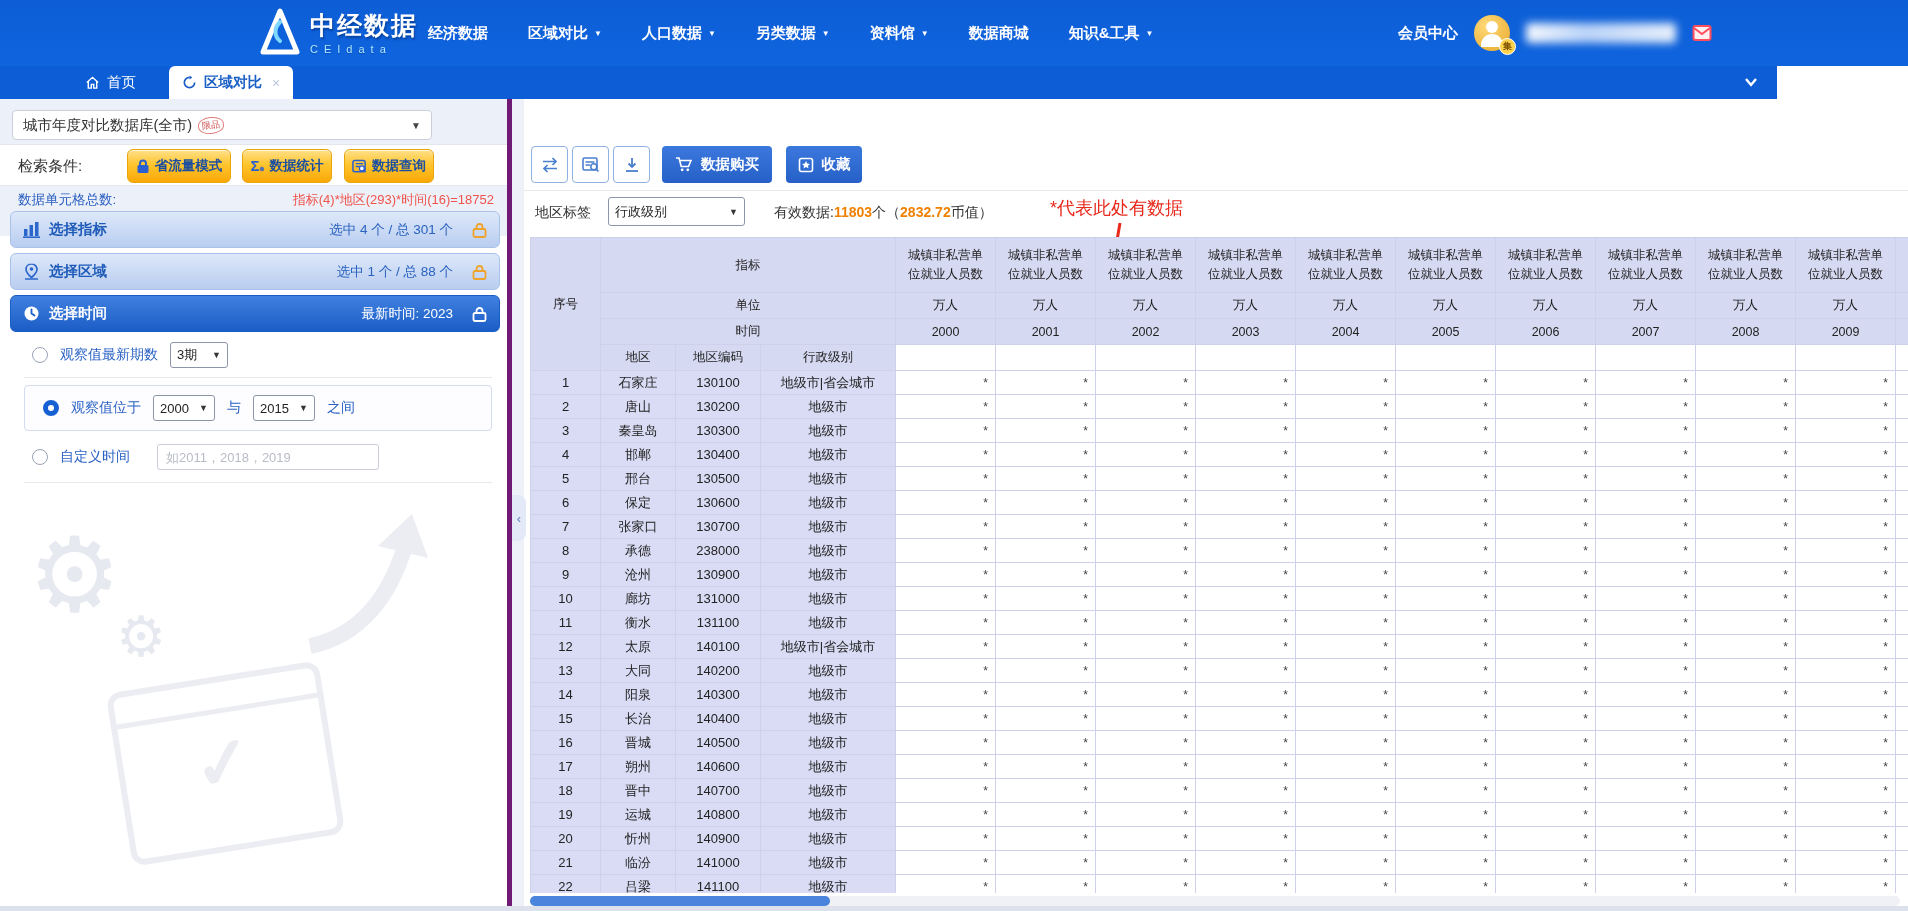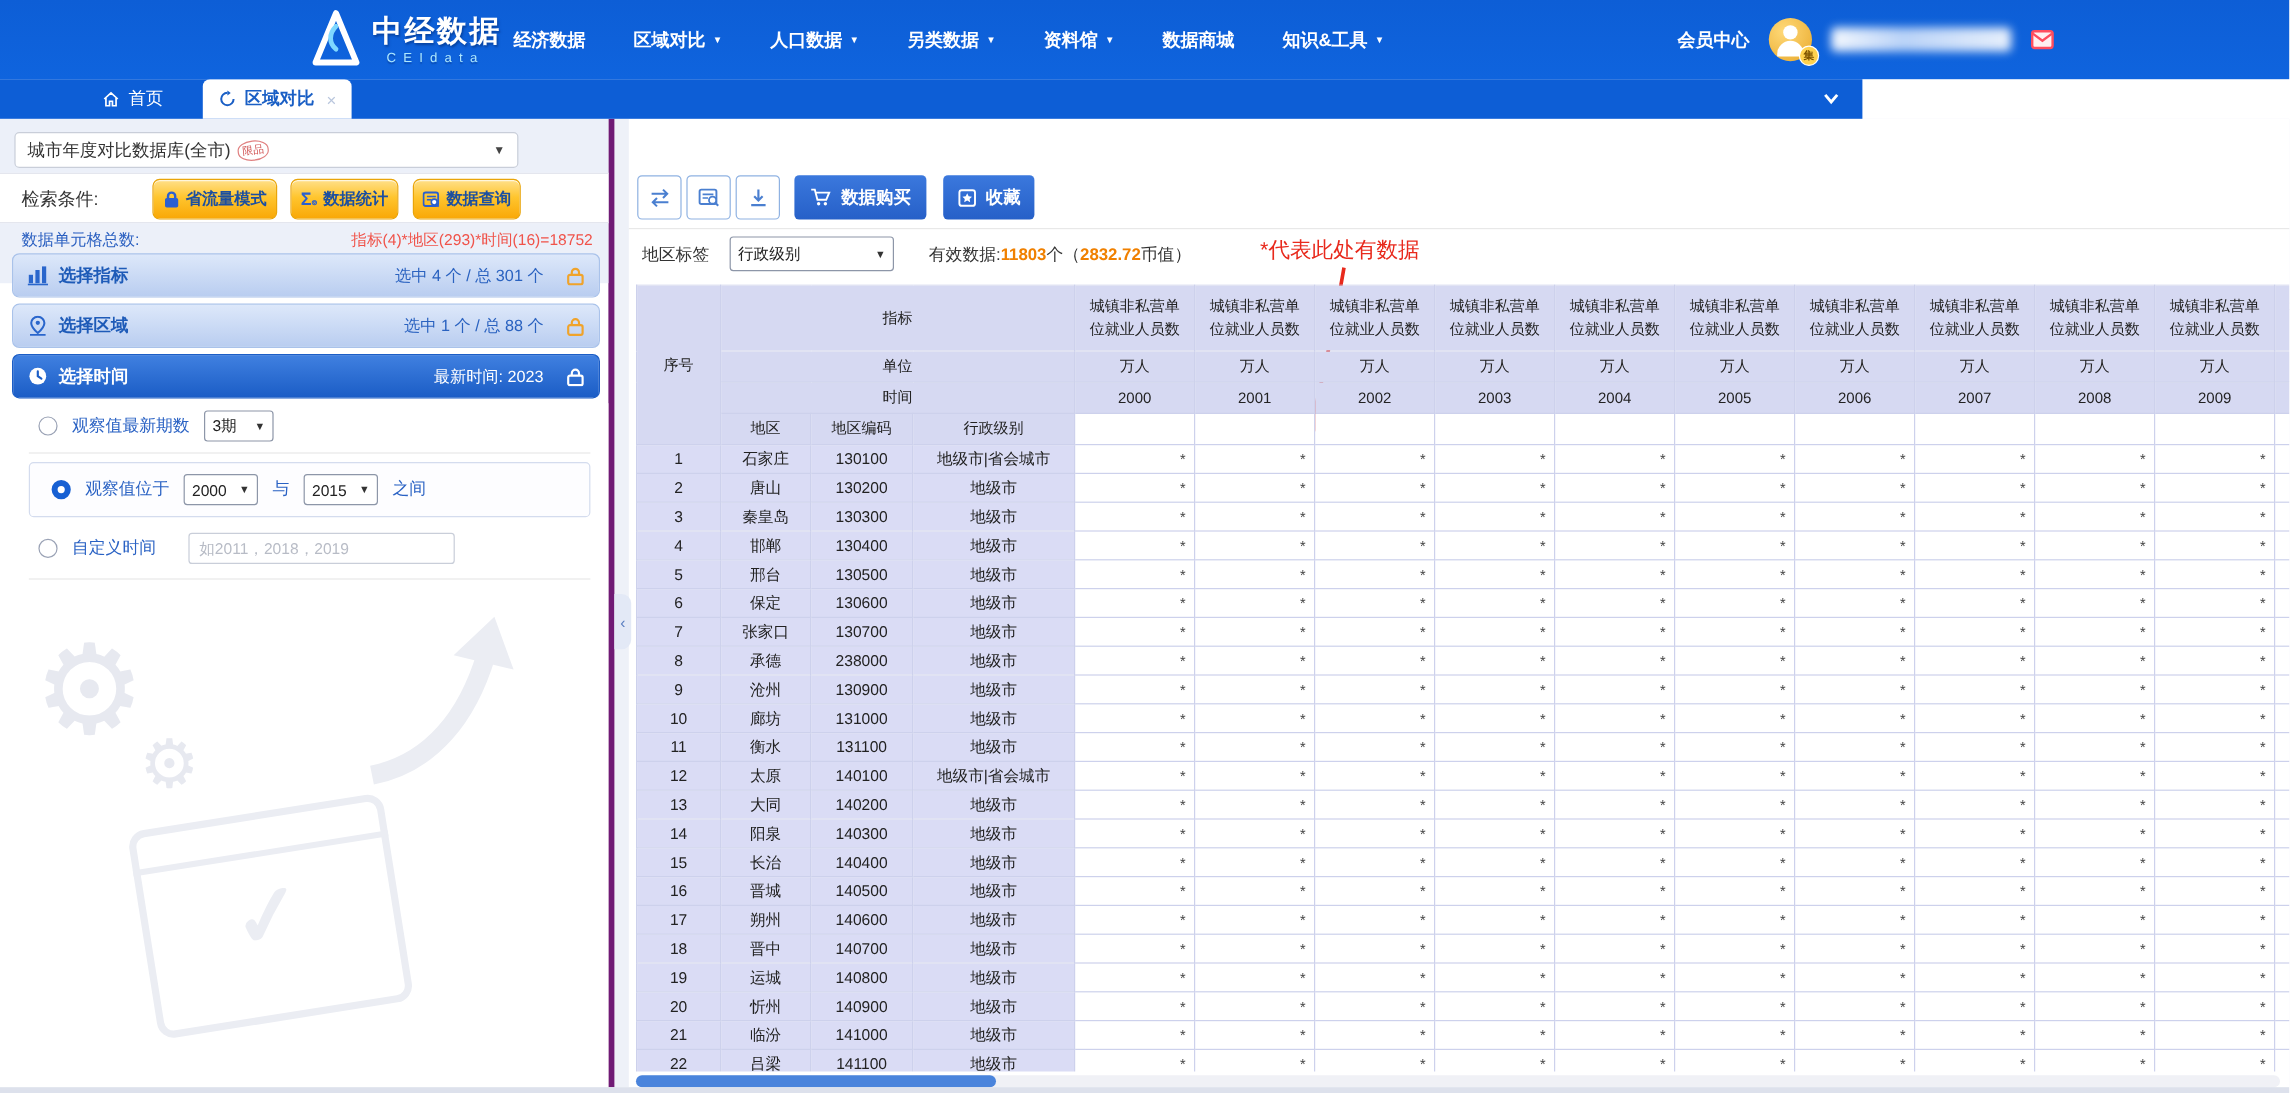--- a/index.html
+++ b/index.html
@@ -4,35 +4,35 @@
 <style>
   * { margin:0; padding:0; box-sizing:border-box; }
   body { font-family:"Liberation Sans", sans-serif; background:#fff; }
   #app { position:relative; width:1908px; height:911px; overflow:hidden; background:#fff; }
 
   
   .navbar { position:absolute; left:0; top:0; width:1908px; height:66px; background:linear-gradient(180deg,#0d5ed6,#0f64de); z-index:30; }
   .logo { position:absolute; left:256px; top:8px; display:flex; align-items:center; gap:10px; }
   .logo-mark { width:44px; height:48px; }
   .logo-title { font-size:25px; font-weight:bold; color:#fff; letter-spacing:2px; text-shadow:1px 2px 2px rgba(0,40,110,.55); }
-  .logo-sub { font-size:11px; color:#aee8ff; letter-spacing:6px; margin-top:1px; text-shadow:0 1px 1px rgba(0,40,110,.4);margin-left:12px; }
+  .logo-sub { font-size:11px; color:#aee8ff; letter-spacing:6px; margin-top:1px; text-shadow:0 1px 1px rgba(0,40,110,.4); }
   .menu { position:absolute; left:428px; top:0; height:66px; display:flex; align-items:center; gap:40px; }
   .menu-item { display:flex; align-items:center; gap:6px; color:#fff; font-size:15px; font-weight:bold; cursor:pointer; white-space:nowrap; }
   .menu-item .caret { font-size:8px; color:#fff; }
   .nav-right { position:absolute; left:1398px; top:0; height:66px; display:flex; align-items:center; gap:16px; }
   .member-link { color:#fff; font-size:15px; font-weight:bold; }
   .avatar { position:relative; width:36px; height:36px; border-radius:50%; background:radial-gradient(circle at 35% 30%,#ffd978,#e8a82a); }
   .avatar .head { position:absolute; left:12px; top:6px; width:12px; height:12px; border-radius:50%; background:#fff; }
   .avatar .body { position:absolute; left:7px; top:19px; width:22px; height:13px; border-radius:11px 11px 0 0; background:#fff; }
   .avatar-badge { position:absolute; right:-6px; bottom:-4px; width:17px; height:17px; border-radius:50%; background:#ffd24e; border:1px solid #fff; color:#7c5200; font-size:9px; font-weight:bold; display:flex; align-items:center; justify-content:center; }
   .username-blur { width:150px; height:20px; border-radius:4px; background:linear-gradient(90deg,rgba(255,255,255,.95),rgba(230,240,255,.8) 40%,rgba(255,255,255,.9)); filter:blur(4px); }
   .mail-icon { width:20px; height:18px; }
 
   
-  .tabbar { position:absolute; left:0; top:66px; width:1552px; height:33px; background:#0d5ed6; z-index:29; }
+  .tabbar { position:absolute; left:0; top:66px; width:1777px; height:33px; background:#0d5ed6; z-index:29; }
   .tabs { position:absolute; left:72px; top:0; height:33px; display:flex; gap:20px; }
   .tab { display:flex; align-items:center; gap:7px; padding:0 13px; height:33px; color:#fff; font-size:14.5px; cursor:pointer; }
   .tab.active { background:#fff; color:#1a5fc5; border-radius:6px 6px 0 0; font-weight:bold; }
   .tab .close { color:#b9c6dd; font-size:14px; margin-left:3px; font-weight:normal; }
   .tab-chevron { position:absolute; right:16px; top:6px; width:20px; height:20px; }
 
   
   .content { position:absolute; left:0; top:99px; width:1908px; height:807px; background:#eef1f8; }
   .sidebar { position:absolute; left:0; top:0; width:512px; height:807px; background:#fff; border-right:5px solid #701a75; overflow:hidden; }
   .sidebar-topbg { position:absolute; left:0; top:0; width:512px; height:137px; background:#ecf0f9; }

